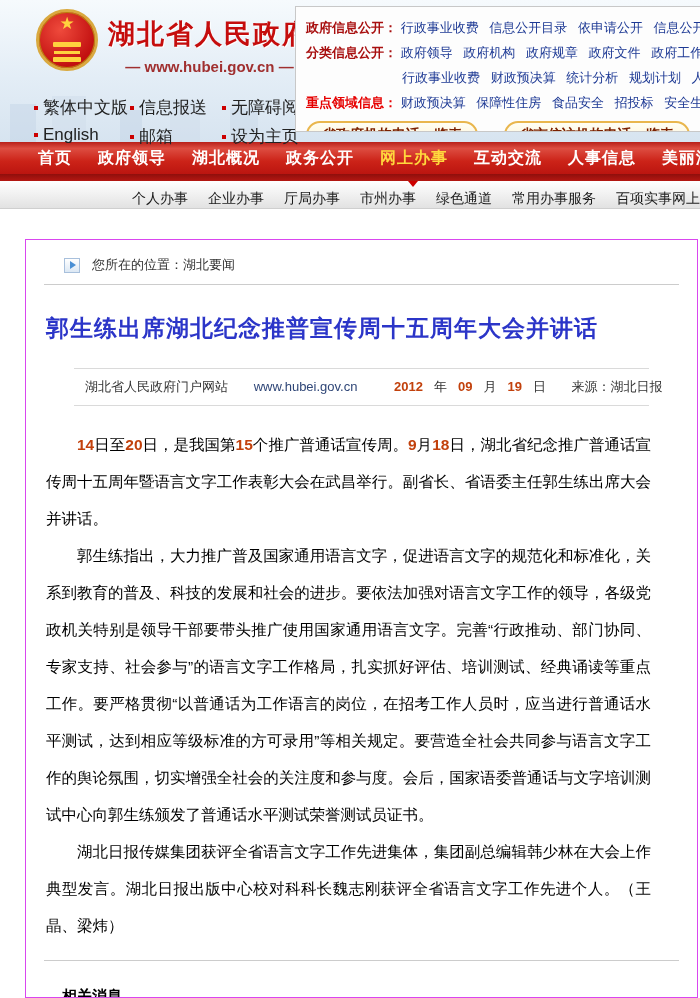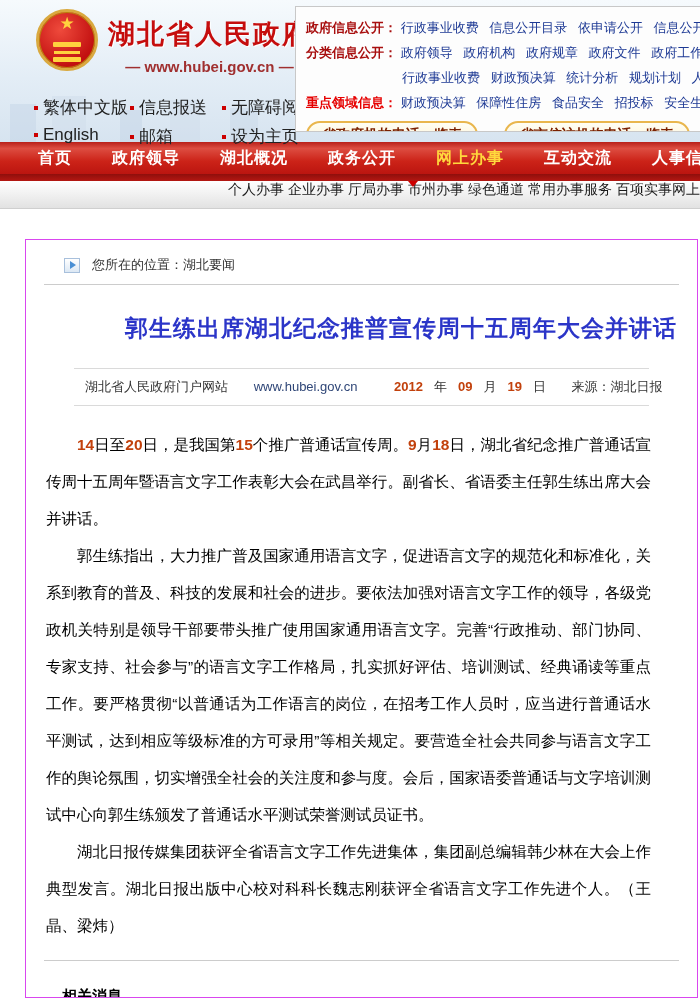--- a/index.html
+++ b/index.html
@@ -41,50 +41,50 @@
   .info-label.hot { color: #e60000; }
   .info-row a { color: #1d3994; text-decoration: none; margin-right: 7px; cursor: pointer; }
   .phone-row { margin-top: 6px; white-space: nowrap; }
   .pill-btn { display: inline-block; background: linear-gradient(180deg, #fffef4, #fdf1ce);
     border: 2px solid #e9b64d; border-radius: 14px; color: #7a2000; font-weight: bold;
     font-size: 14px; padding: 3px 14px; margin-right: 22px; cursor: pointer; }
 
   
   .nav { width: 700px; height: 32px;
     background: linear-gradient(180deg, #b8201a 0%, #dd4d41 20%, #cc2318 60%, #bb1510 100%);
-    display: flex; align-items: center; padding-left: 38px; gap: 40px; }
+    display: flex; align-items: center; padding-left: 38px; gap: 26px; }
   .nav-item { color: #fff; font-size: 16px; font-weight: bold; letter-spacing: 1px;
     white-space: nowrap; cursor: pointer; }
   .nav-item.active { color: #ffd83d; }
   .nav-band { width: 700px; height: 7px; background: linear-gradient(180deg, #8f0f0c, #b41712); }
 
   
   .subnav { position: relative; width: 700px; height: 28px;
     background: linear-gradient(180deg, #ffffff, #e2e2e2); border-bottom: 1px solid #cfcfcf;
-    display: flex; align-items: flex-start; justify-content: flex-end; gap: 4px; margin-right: 0; }
+    display: flex; align-items: flex-end; justify-content: flex-end; gap: 20px; margin-right: 0; }
   .subnav-item { font-size: 14px; color: #1a1a1a; white-space: nowrap; cursor: pointer; }
   .subnav-item:last-child { margin-right: -14px; }
   .nav-arrow { position: absolute; left: 408px; top: 0; width: 0; height: 0;
     border-left: 5px solid transparent; border-right: 5px solid transparent;
     border-top: 6px solid #c00; }
 
   
   .content-box { width: 673px; margin: 30px 0 0 25px; height: 759px;
     border: 1px solid #d946ef; background: #fff; overflow: hidden; }
   .breadcrumb { display: flex; align-items: center; padding: 16px 0 10px 38px;
     font-size: 13px; color: #333; }
   .bc-icon { width: 16px; height: 15px; margin-right: 12px;
     background: linear-gradient(180deg, #fff, #dce8f4); border: 1px solid #a8c0dc;
     display: inline-flex; align-items: center; justify-content: center; }
   .bc-icon::before { content: ""; width: 0; height: 0; border-top: 4px solid transparent;
     border-bottom: 4px solid transparent; border-left: 6px solid #4a8fd4; margin-left: 2px; }
   .bc-current { cursor: pointer; }
   .bc-sep { border-bottom: 1px solid #ccc; margin: 0 18px; }
 
-  .article-title { margin: 28px 20px 12px; text-align: right; font-size: 23px; font-weight: bold;
+  .article-title { margin: 28px 20px 12px; text-align: left; font-size: 23px; font-weight: bold;
     color: #2b35c8; font-family: "DejaVu Serif", "Liberation Serif", serif; letter-spacing: 1px; }
   .article-meta { margin: 24px 48px 0; border-top: 1px solid #dadada; border-bottom: 1px solid #dadada;
     padding: 9px 0; text-align: center; font-size: 13px; color: #333; white-space: nowrap; }
   .article-meta span { margin: 0 11px; }
   .meta-url { color: #2f4677; }
 
   .article-body { margin: 20px 46px 0 20px; font-size: 15.5px; line-height: 37px;
     color: #000; text-align: justify; }
   .article-body p { text-indent: 2em; }
   .num { color: #c2410c; font-weight: bold; }

